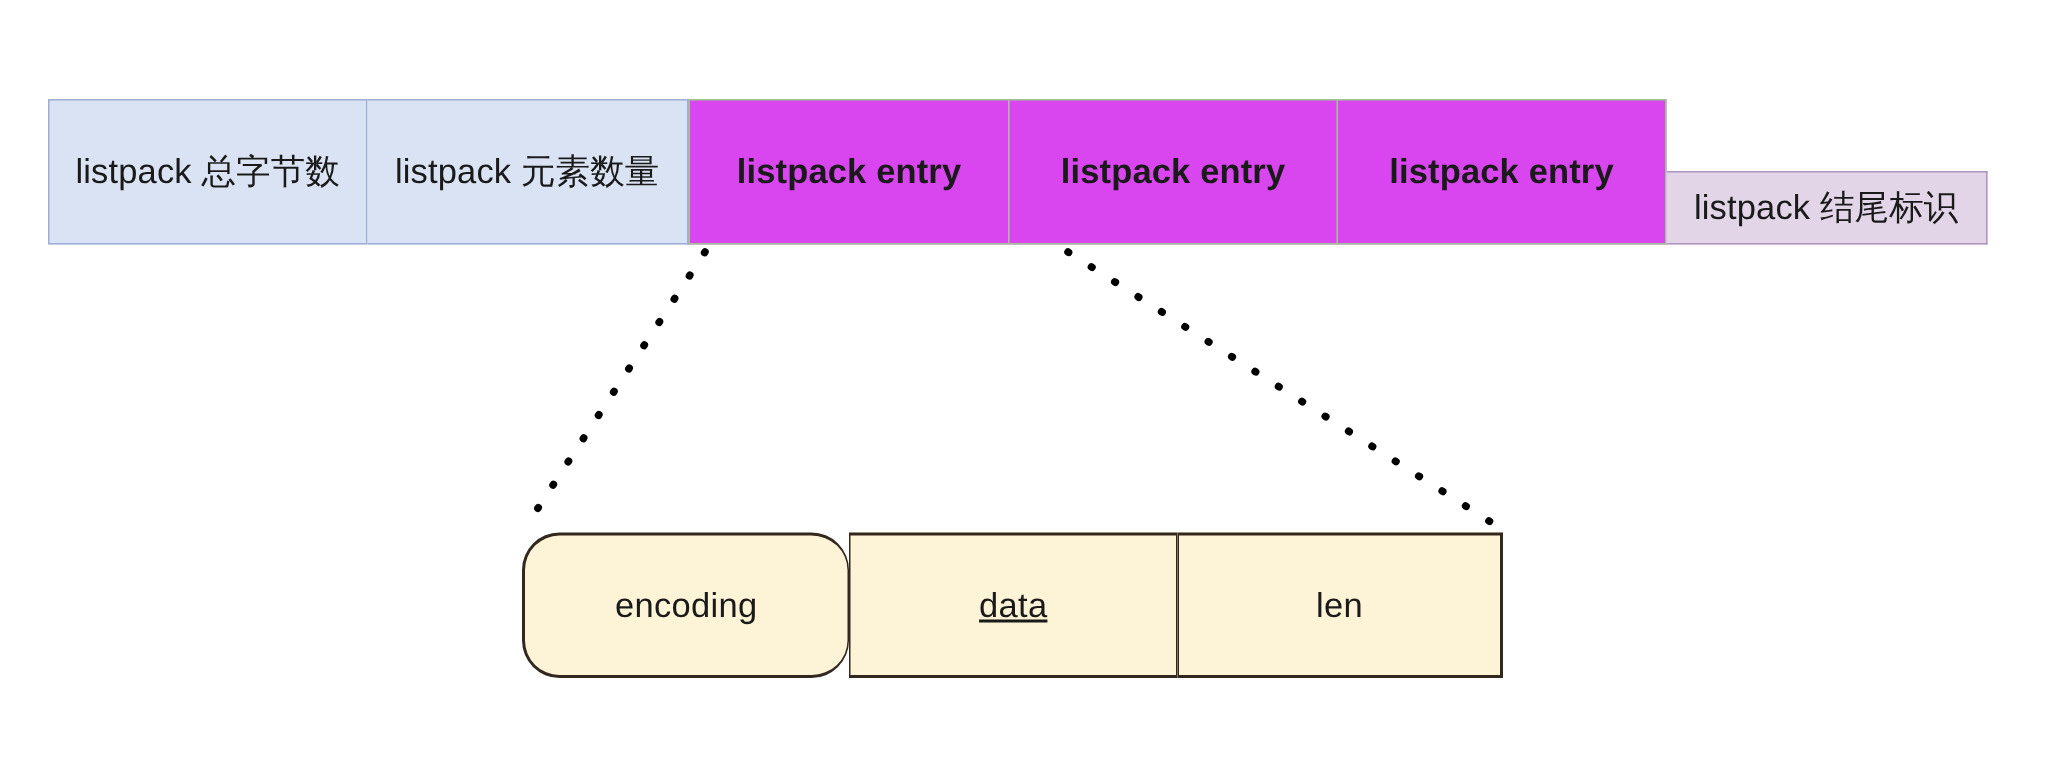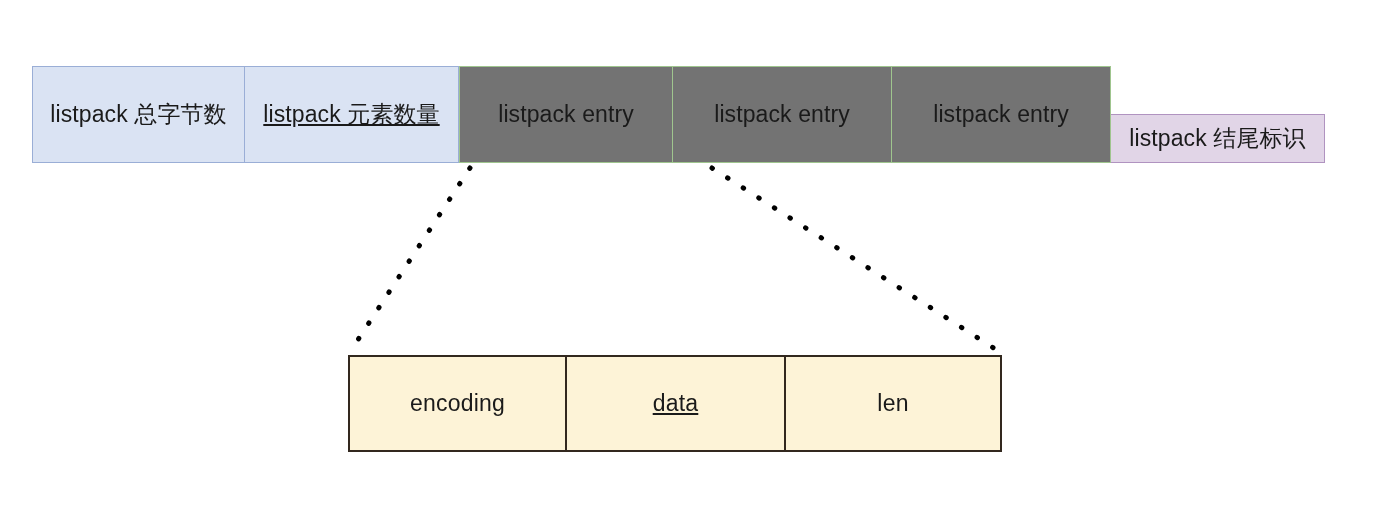--- a/index.html
+++ b/index.html
@@ -44,36 +44,37 @@
     letter-spacing: 0.1px;
   }
   .lp-cell.blue {
     background: #dae3f3;
     border: 1px solid #9aaed6;
   }
   .lp-cell.blue + .lp-cell.blue {
     border-left: none;
   }
   .lp-cell.green {
-    background: #737373;
+    background: #d946ef;
     border: 1px solid #9fc58e;
     border-left: none;
+    font-weight: bold;
   }
   .lp-cell.green.first {
     border-left: 1px solid #9fc58e;
   }
   .lp-cell.purple {
     background: #e1d5e7;
     border: 1px solid #b093c0;
     border-left: none;
     margin-top: 48px;
   }
 
   .w-tot   { width: 213px; }
-  .w-num   { width: 214px; text-decoration: underline; }
+  .w-num   { width: 214px; }
   .w-e1    { width: 214px; }
   .w-e2    { width: 219px; }
   .w-e3    { width: 219px; }
   .w-end   { width: 214px; }
 
   
   .entry-row {
     position: absolute;
     left: 348px;
     top: 355px;
@@ -87,21 +88,21 @@
     border: 2px solid #32281e;
     border-right-width: 1px;
     border-left-width: 1px;
     display: flex;
     align-items: center;
     justify-content: center;
     font-size: 23px;
     color: #1a1a1a;
     letter-spacing: 0.2px;
   }
-  .entry-cell.first { border-left-width: 2px; }
+  .entry-cell.first { border-left-width: 2px; border-radius: 25px; }
   .entry-cell.last  { border-right-width: 2px; text-align: center; }
   .w-enc  { width: 218px; }
   .w-data { width: 219px; text-decoration: underline; }
   .w-len  { width: 217px; }
 
   
   #connectors {
     position: absolute;
     left: 0;
     top: 0;

